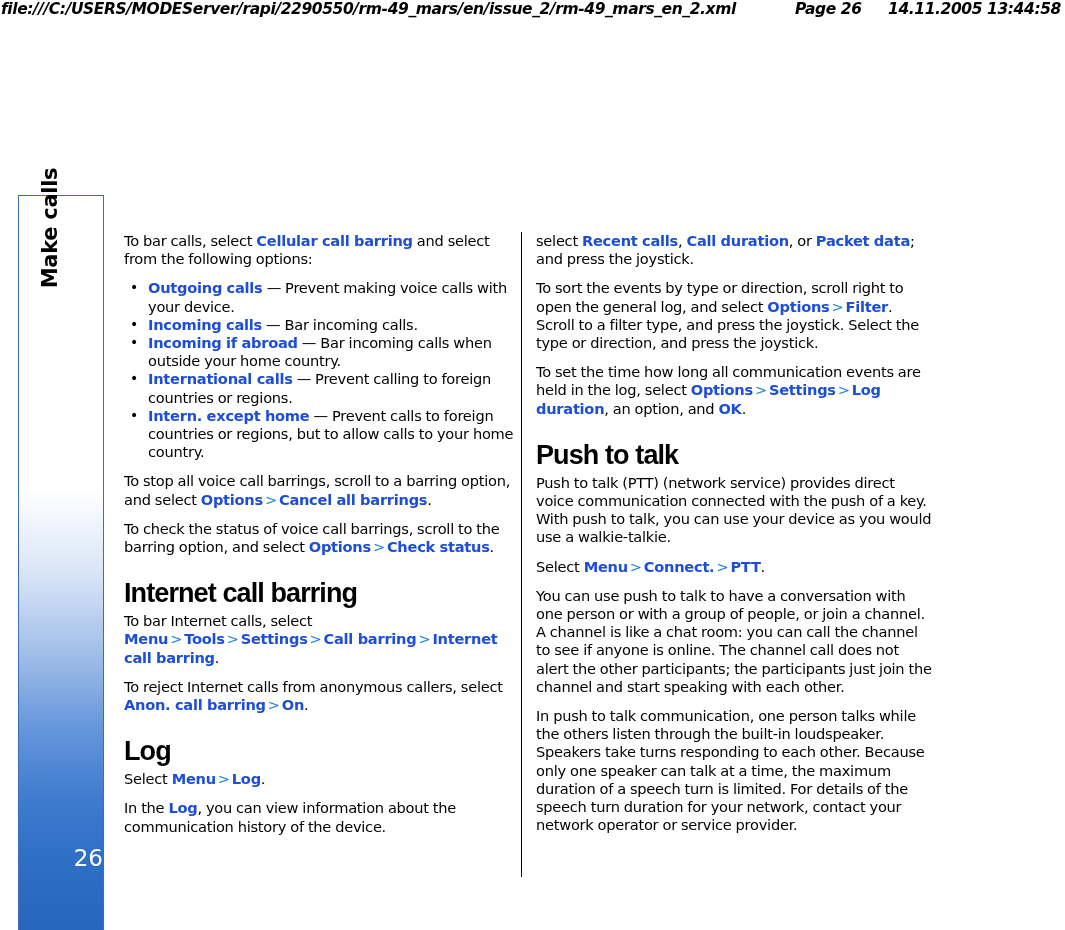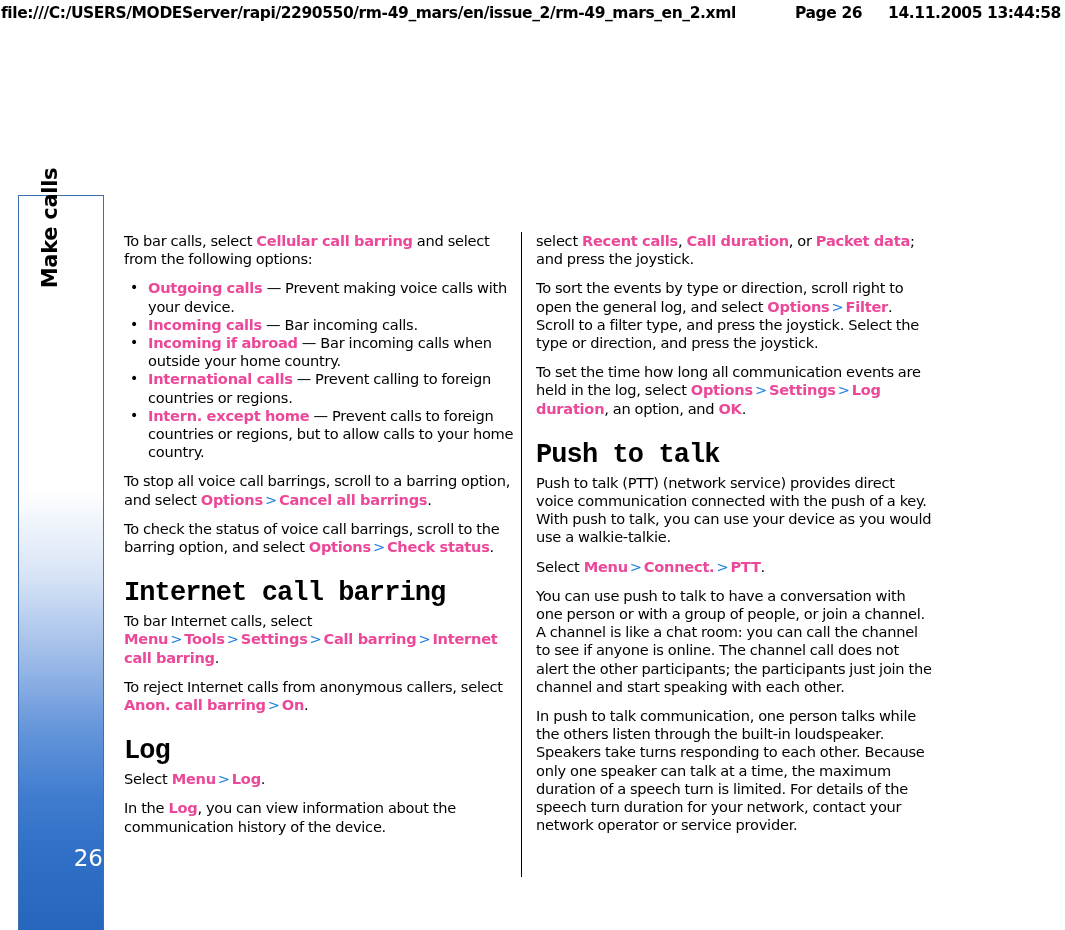--- a/index.html
+++ b/index.html
@@ -14,26 +14,27 @@
     color: #000000;
     overflow: hidden;
   }
 
   
   #print-header {
     position: absolute;
     top: 0; left: 0; right: 0;
     height: 22px;
     display: flex;
-    align-items: flex-end;
+    align-items: flex-start;
     font-family: "DejaVu Sans", sans-serif;
     font-size: 15.5px;
     font-weight: 700;
     letter-spacing: -0.4px;
     white-space: nowrap;
+    font-style: italic;
   }
   #print-header .hdr-url { margin-left: 1px; }
   #print-header .hdr-page { position: absolute; left: 795px; }
   #print-header .hdr-date { position: absolute; left: 888px; }
 
   
   #side-tab {
     position: absolute;
     left: 18px; top: 195px;
     width: 86px; height: 735px;
@@ -116,25 +117,25 @@
     margin: 0;
   }
   ul.bullets li::before {
     content: "\2022";
     position: absolute;
     left: 6px; top: -1px;
     font-size: 14px;
     color: #000;
   }
 
-  .lnk { color: #ec4899; font-weight: 700; }
+  .lnk { color: #1d4ed8; font-weight: 700; }
   .sep { color: #1a7fe0; font-weight: 400; padding: 0 2px; }
 
   h2.heading {
-    font-family: Liberation Mono, monospace;
+    font-family: Liberation Sans, sans-serif;
     font-size: 27px;
     font-weight: 700;
     letter-spacing: -0.9px;
     margin: 22px 0 4px 0;
     line-height: 30px;
     color: #000000;
   }
 </style>
 </head>
 <body>

